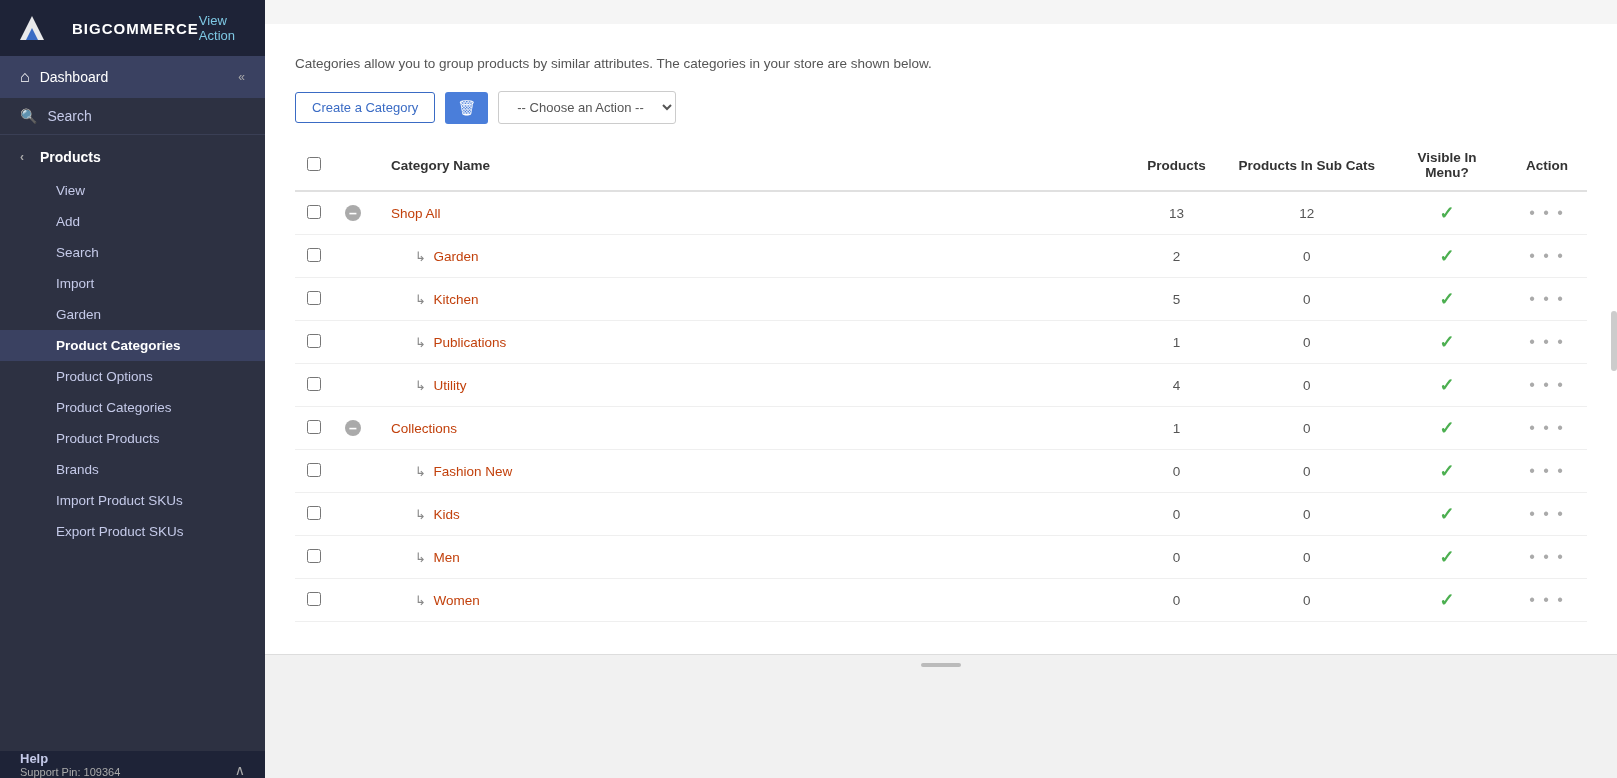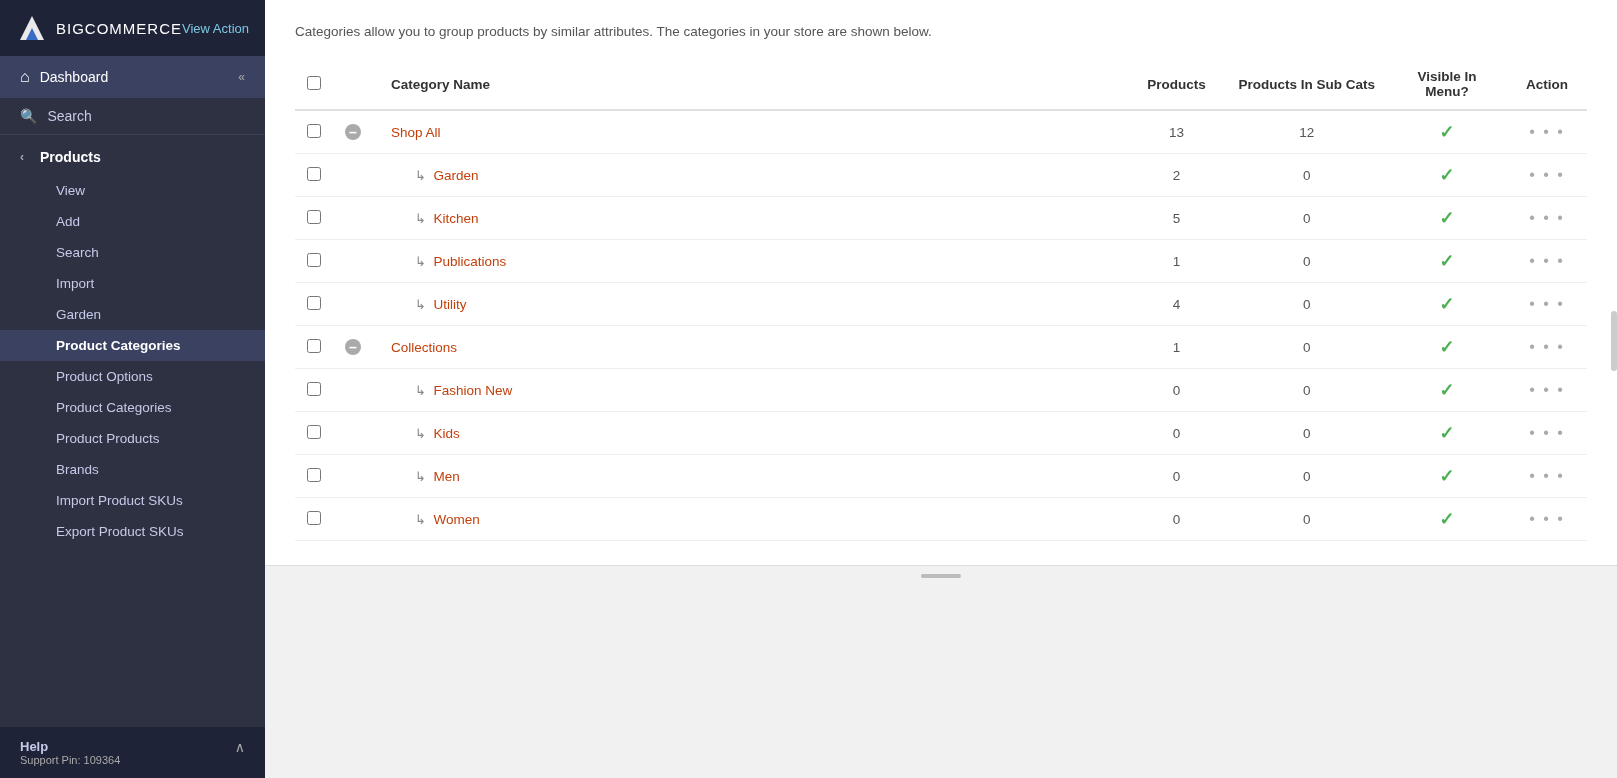--- a/index.html
+++ b/index.html
@@ -26,23 +26,24 @@
       display: flex;
       align-items: center;
       gap: 8px;
     }
     #logo-icon {
       width: 32px;
       height: 32px;
     }
     #logo-text {
       color: #fff;
-      font-weight: 400;
+      font-weight: 700;
       font-size: 15px;
       letter-spacing: 1px;
+      margin-left: 16px;
     }
     #view-store-link {
       color: #7ec8e3;
       font-size: 13px;
       text-decoration: none;
       display: flex;
       align-items: center;
       gap: 4px;
     }
     #dashboard-item {
@@ -87,40 +88,41 @@
       font-size: 13.5px;
     }
     .nav-subitem.active {
       background: #3a4161;
       color: #fff;
       font-weight: 600;
     }
     #help-section {
       margin-top: auto;
       background: #1e2337;
-      padding: 12px 20px;
-      display: flex;
-      align-items: flex-start;
+      padding: 0 20px;
+      display: flex;
+      align-items: flex-end;
       justify-content: space-between;
     }
     #support-pin { color: #aaa; font-size: 11px; }
 
     
     #main {
       flex: 1;
       display: flex;
       flex-direction: column;
       background: #f5f5f5;
       overflow: hidden;
     }
     #main-content {
       flex: 1;
-      padding: 24px 30px;
+      padding: 32px 30px;
       overflow-y: auto;
       background: #fff;
+      margin-top: 24px;
     }
     #page-desc {
       color: #555;
       font-size: 13.5px;
       margin-bottom: 20px;
     }
     #toolbar {
       display: flex;
       align-items: center;
       gap: 10px;
@@ -292,20 +294,27 @@
     </div>
     <span style="color:#aaa;font-size:14px;">∧</span>
   </div>
 </div>
 
 <div id="main-wrapper">
   <div id="main">
     <div id="main-content">
       <p id="page-desc">Categories allow you to group products by similar attributes. The categories in your store are shown below.</p>
 
+      <div id="toolbar">
+        <button id="create-category-btn">Create a Category</button>
+        <button id="delete-btn">🗑</button>
+        <select id="choose-action-select">
+          <option>-- Choose an Action --</option>
+        </select>
+      </div>
 
       <table id="categories-table">
         <thead>
           <tr>
             <th style="width:36px;">
               <input type="checkbox" style="">
             </th>
             <th style="width:24px;"></th>
             <th>Category Name</th>
             <th style="width:100px;text-align:center;">Products</th>

